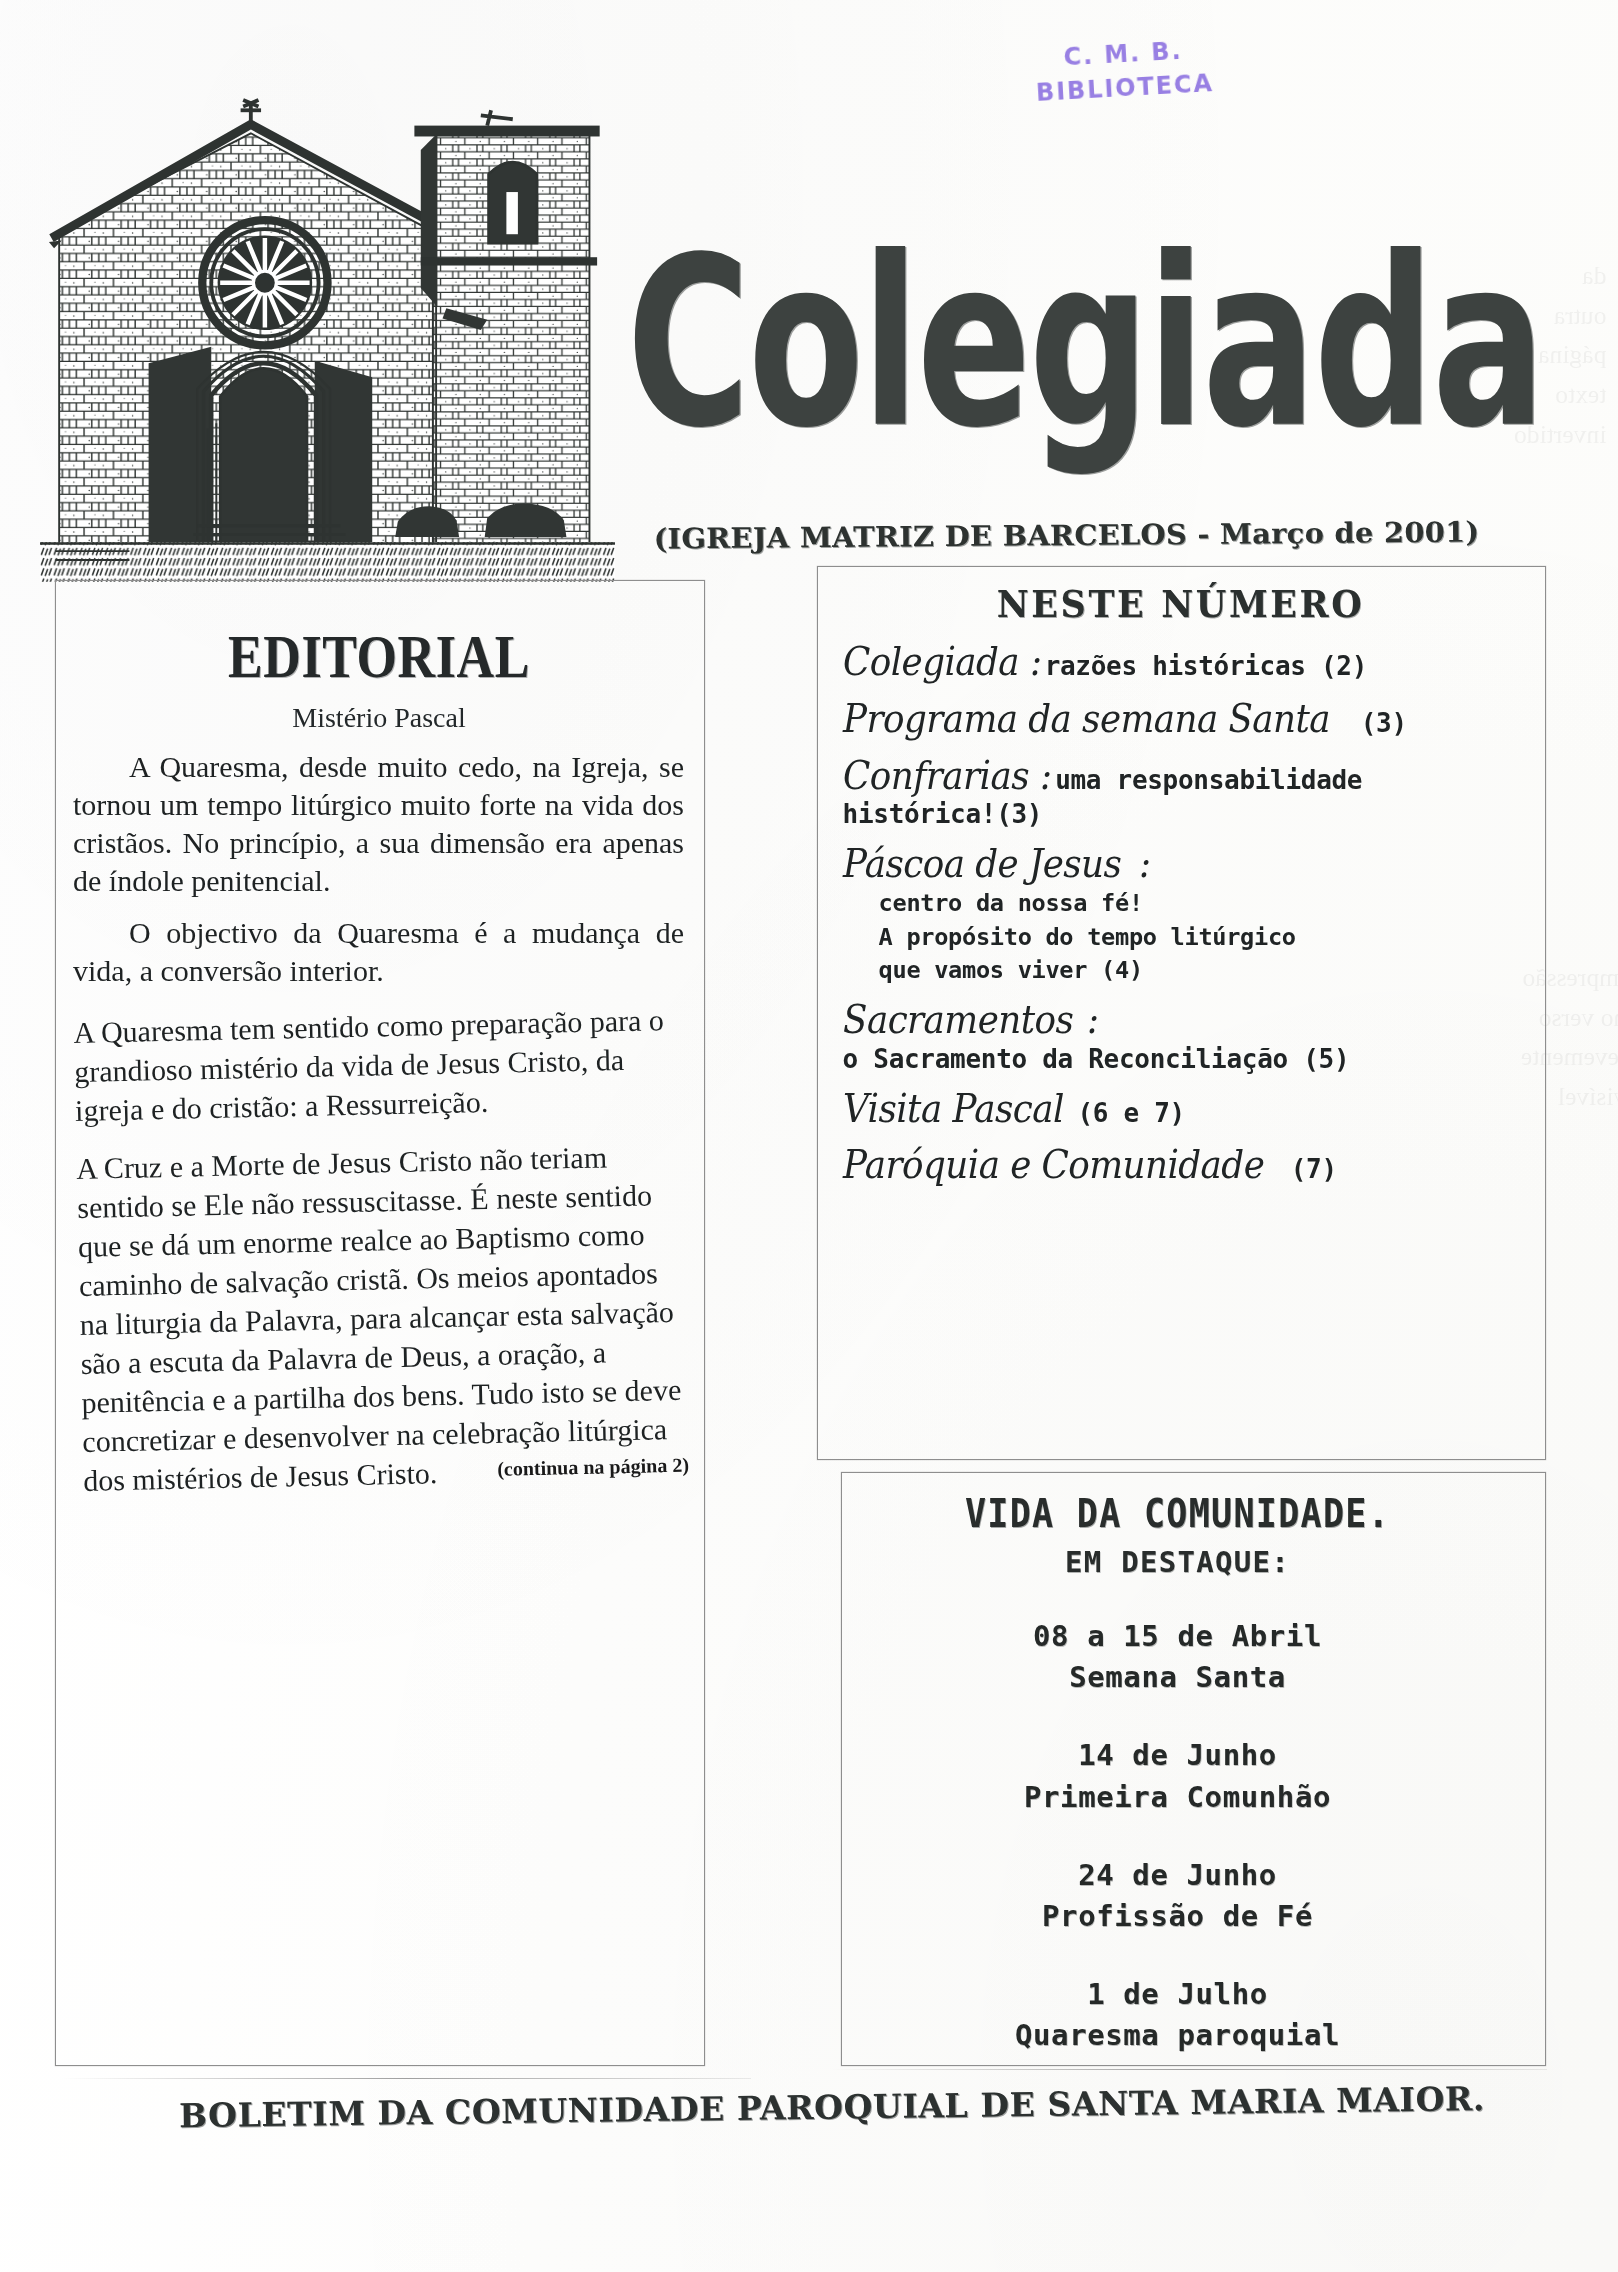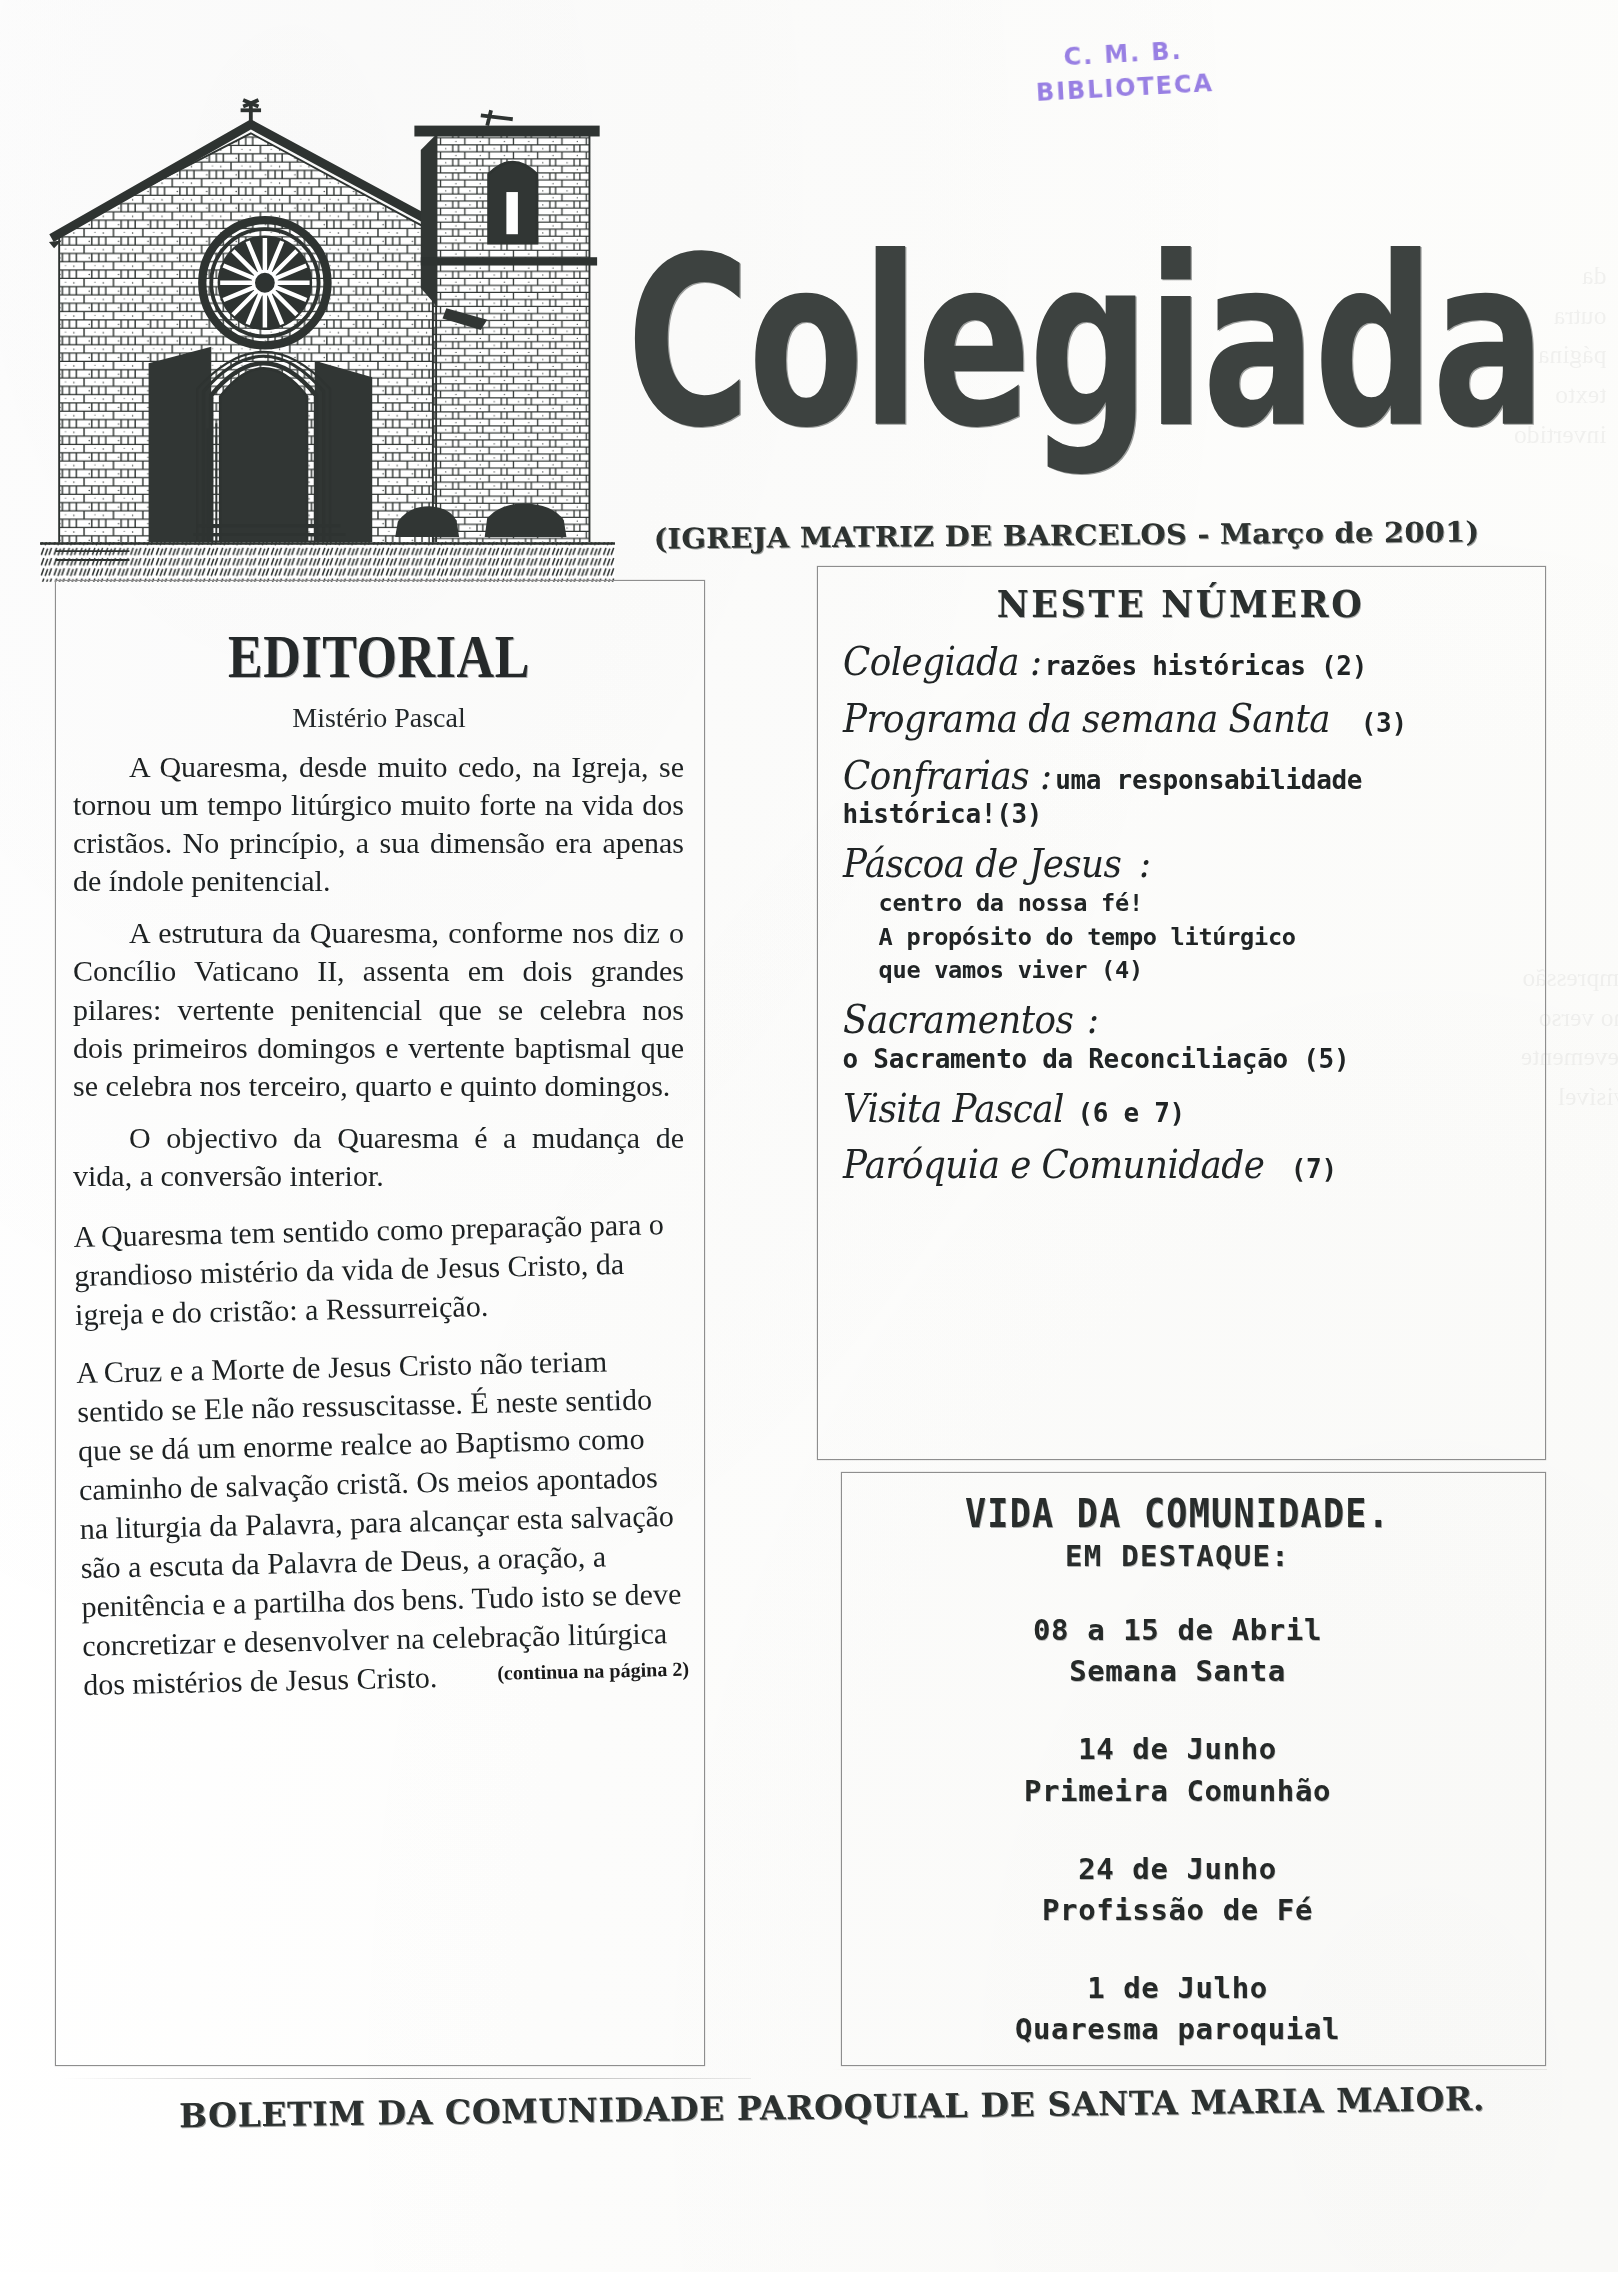--- a/index.html
+++ b/index.html
@@ -200,21 +200,21 @@
     margin-top: 22px;
     color: #292d2c;
     transform: scaleY(1.1);
     text-shadow: 0.8px 0.8px 0 rgba(41,45,44,0.4);
   }
   .vida-sub {
     font-family: "DejaVu Sans Mono", monospace;
     font-weight: bold;
     font-size: 29px;
     letter-spacing: 1.3px;
-    margin-top: 5px;
+    margin-top: 11px;
     color: #292d2c;
     text-shadow: 0.6px 0.6px 0 rgba(41,45,44,0.35);
   }
   .event { margin-top: 37px; }
   .event .date, .event .name {
     display: block;
     font-family: "DejaVu Sans Mono", monospace;
     font-weight: bold;
     font-size: 29px;
     letter-spacing: 0.6px;
@@ -367,21 +367,20 @@
 
   <div class="box" id="editorial-box"></div>
   <div class="box" id="toc-box"></div>
   <div class="box" id="vida-box"></div>
 
   <div class="editorial-inner">
     <div class="editorial-title">EDITORIAL</div>
     <div class="editorial-sub">Mistério Pascal</div>
     <div class="ed-body">
       <p class="ed-p">A Quaresma, desde muito cedo, na Igreja, se tornou um tempo litúrgico muito forte na vida dos cristãos. No princípio, a sua dimensão era apenas de índole penitencial.</p>
-      <p class="ed-p">A estrutura da Quaresma, conforme nos diz o Concílio Vaticano II, assenta em dois grandes pilares: vertente penitencial que se celebra nos dois primeiros domingos e vertente baptismal que se celebra nos terceiro, quarto e quinto domingos.</p>
       <p class="ed-p">O objectivo da Quaresma é a mudança de vida, a conversão interior.</p>
       <div class="ed-lower">
         <p class="ed-p noindent">A Quaresma tem sentido como preparação para o grandioso mistério da vida de Jesus Cristo, da igreja e do cristão: a Ressurreição.</p>
         <p class="ed-p noindent spaced">A Cruz e a Morte de Jesus Cristo não teriam sentido se Ele não ressuscitasse. É neste sentido que se dá um enorme realce ao Baptismo como caminho de salvação cristã. Os meios apontados na liturgia da Palavra, para alcançar esta salvação são a escuta da Palavra de Deus, a oração, a penitência e a partilha dos bens. Tudo isto se deve concretizar e desenvolver na celebração litúrgica dos mistérios de Jesus Cristo.</p>
         <span class="continua">(continua na página 2)</span>
       </div>
     </div>
   </div>
 
   <div class="toc-inner">

